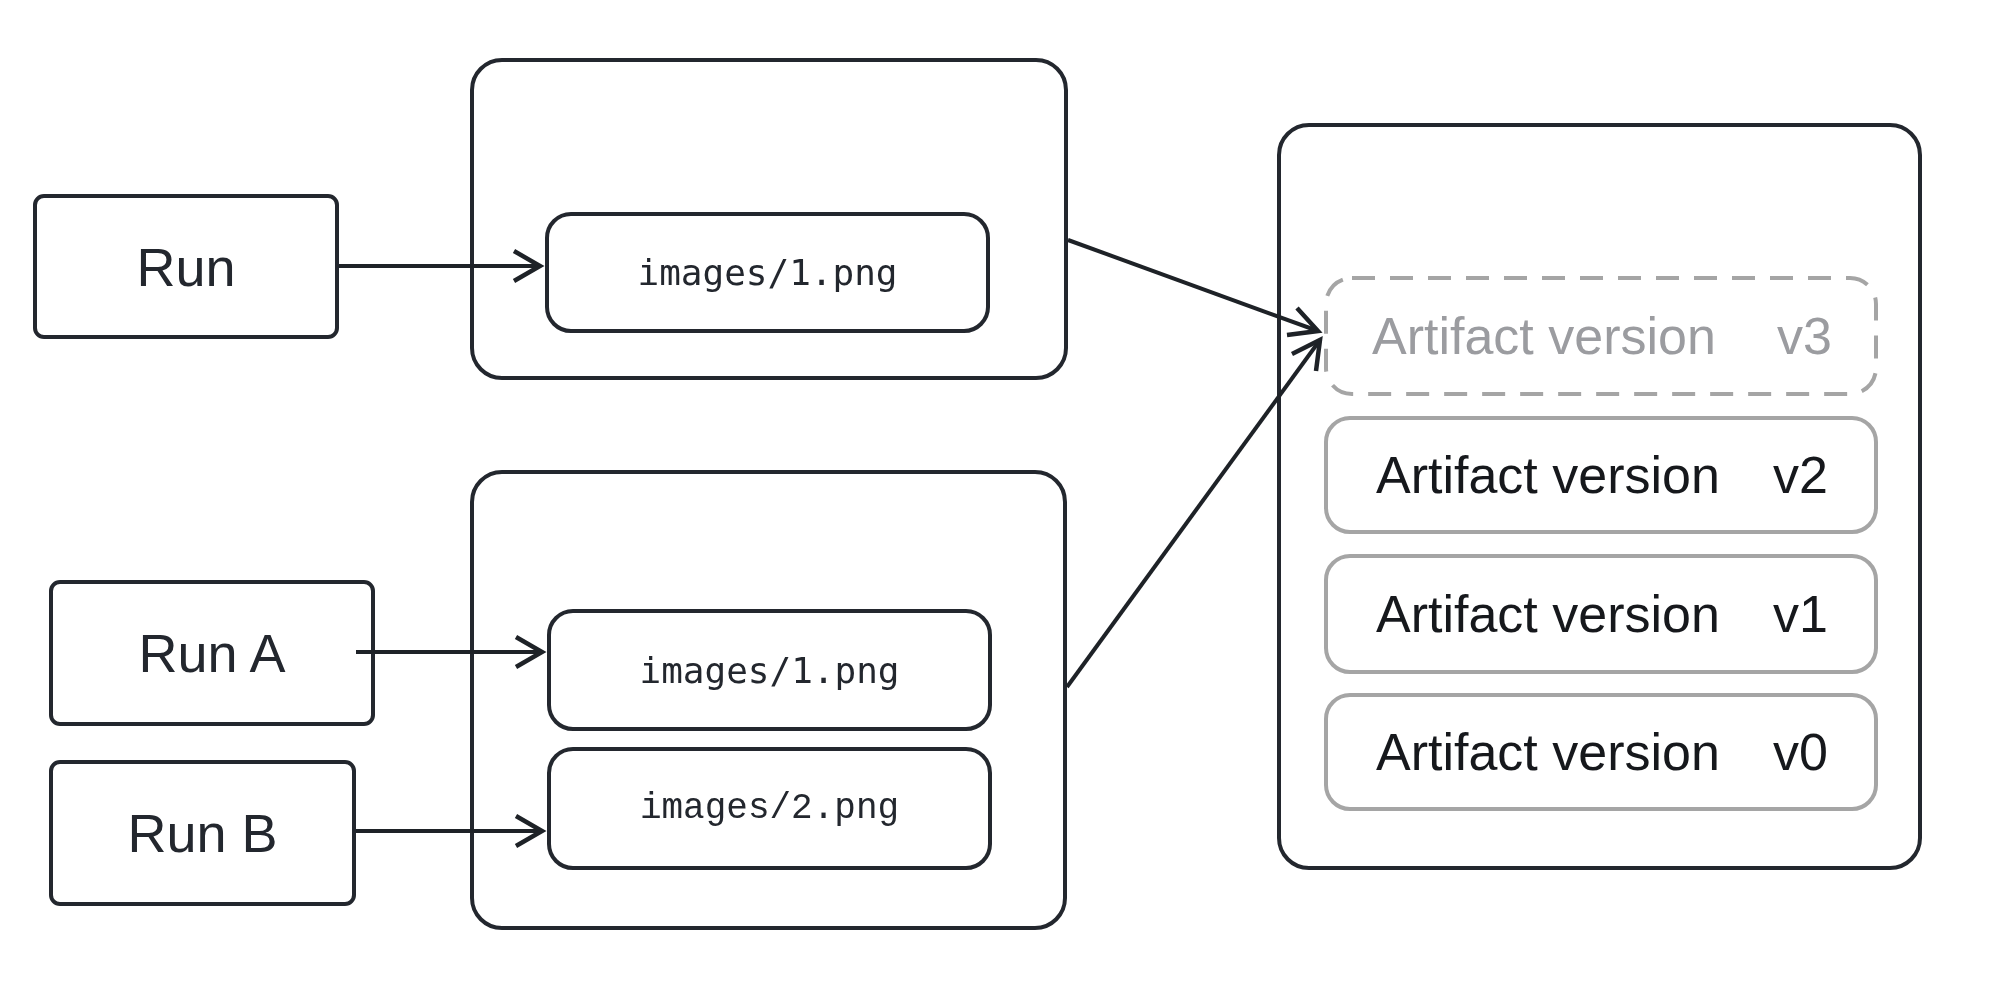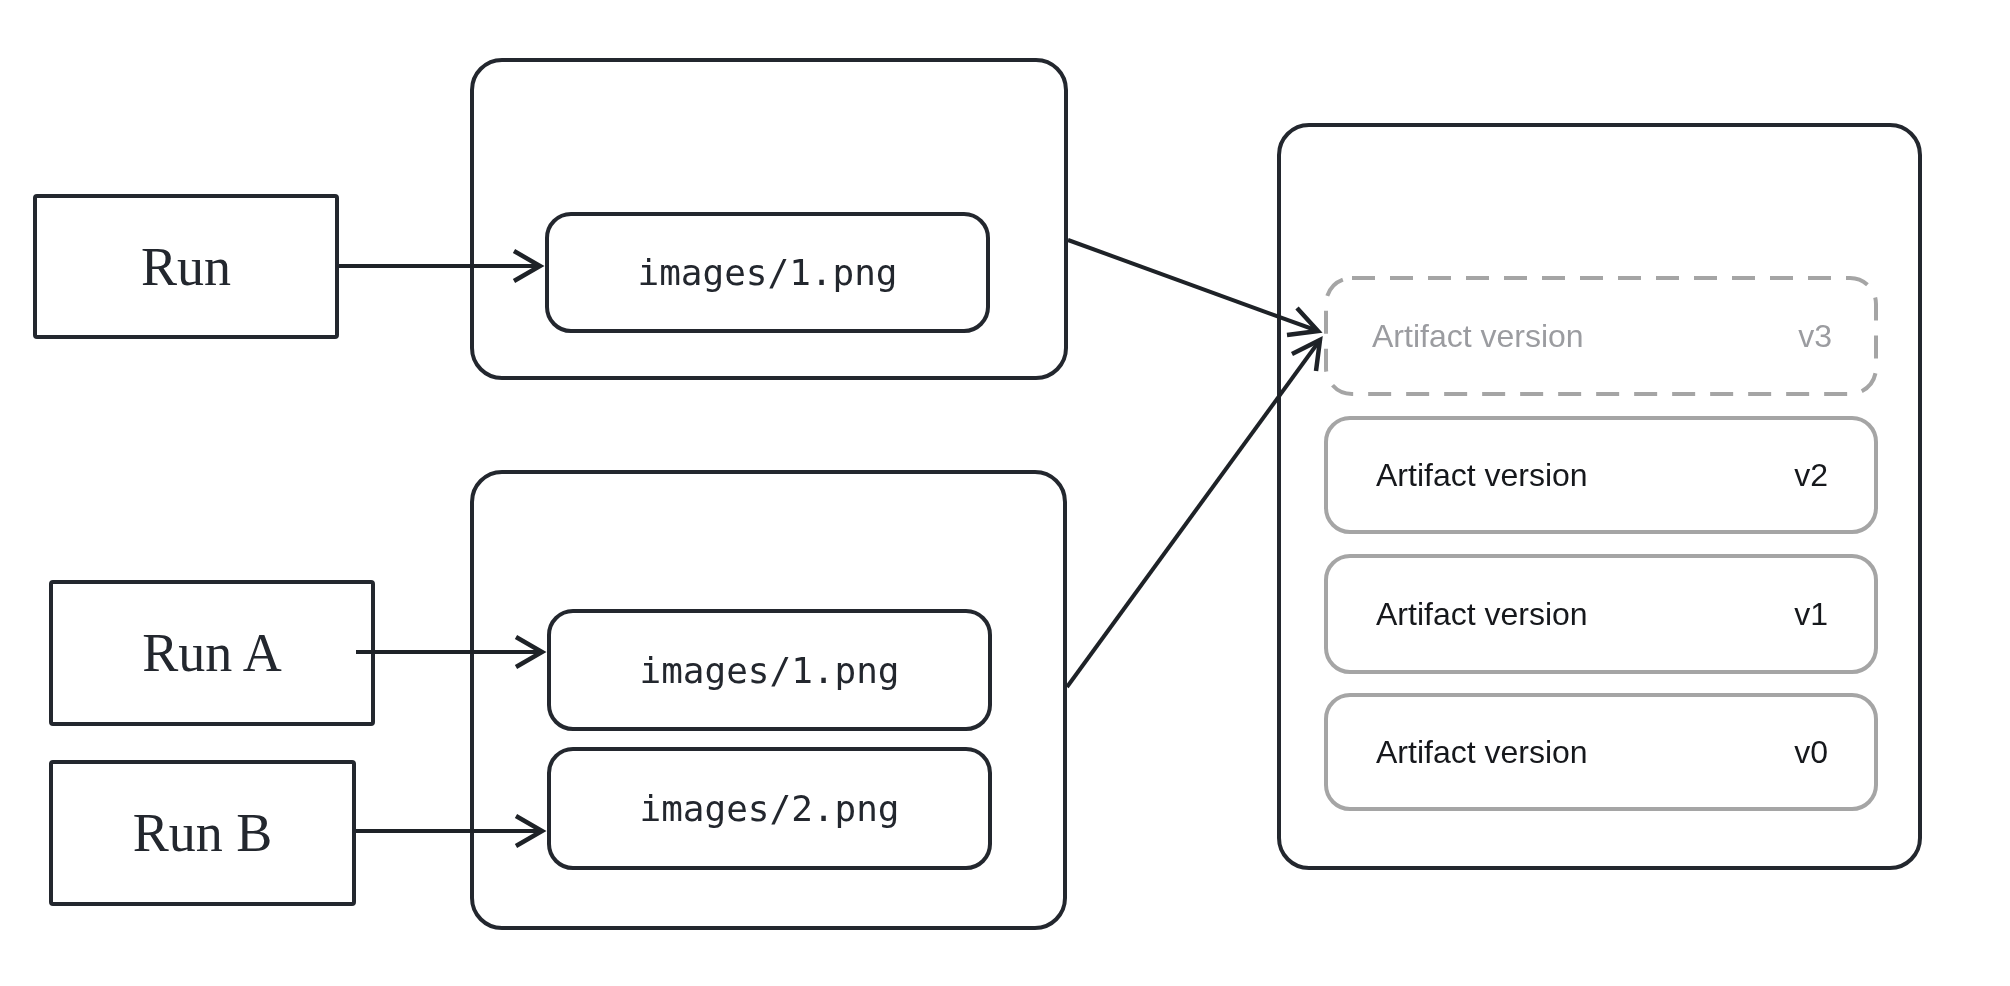--- a/index.html
+++ b/index.html
@@ -20,24 +20,23 @@
   .box {
     position: absolute;
     box-sizing: border-box;
     background: #ffffff;
     display: flex;
     align-items: center;
     justify-content: center;
   }
   .run-node {
     border: 4px solid #23272e;
-    border-radius: 4px;
+    border-radius: 11px;
     font-size: 54px;
     z-index: 2;
-    font-family: Liberation Serif, serif;
   }
   .container {
     border: 4px solid #23272e;
     border-radius: 32px;
     z-index: 1;
   }
   .container-title {
     position: absolute;
     left: 0;
     width: 100%;
@@ -54,21 +53,21 @@
     z-index: 2;
   }
   
   .vrow {
     position: absolute;
     box-sizing: border-box;
     display: flex;
     align-items: center;
     justify-content: space-between;
     padding: 0 46px 0 48px;
-    font-size: 32px;
+    font-size: 52px;
     z-index: 2;
     background: #ffffff;
   }
   .vrow-solid {
     border: 4px solid #a5a5a5;
     border-radius: 26px;
     color: #16181c;
   }
   .vrow-dashed {
     color: #9b9ca0;
@@ -123,21 +122,21 @@
   <span class="container-title" style="left:470px; width:598px; top:107px;">Single run</span>
   <div class="box file-node" style="left:545px; top:212px; width:445px; height:121px;">
     <span>images/1.png</span>
   </div>
 
   <div class="box container" style="left:470px; top:470px; width:597px; height:460px;"></div>
   <span class="container-title" style="left:470px; width:597px; top:523px;">Distributed runs</span>
   <div class="box file-node" style="left:547px; top:609px; width:445px; height:122px;">
     <span>images/1.png</span>
   </div>
-  <div class="box file-node" style="left:547px; top:747px; width:445px; height:123px;">
+  <div class="box file-node" style="left:547px; top:747px; width:445px; height:123px;font-family:Liberation Mono, monospace;">
     <span>images/2.png</span>
   </div>
 
   <div class="box container" style="left:1277px; top:123px; width:645px; height:747px;"></div>
   <span class="container-title" style="left:1277px; width:645px; top:175px;">Artifact</span>
 
   <div class="vrow vrow-dashed" style="left:1324px; top:276px; width:554px; height:120px;">
     <svg class="dash-border" viewBox="0 0 554 120">
       <rect x="2" y="2" width="550" height="116" rx="26" ry="26" fill="none" stroke="#a5a5a5" stroke-width="4" stroke-dasharray="23 15"></rect>
     </svg>

